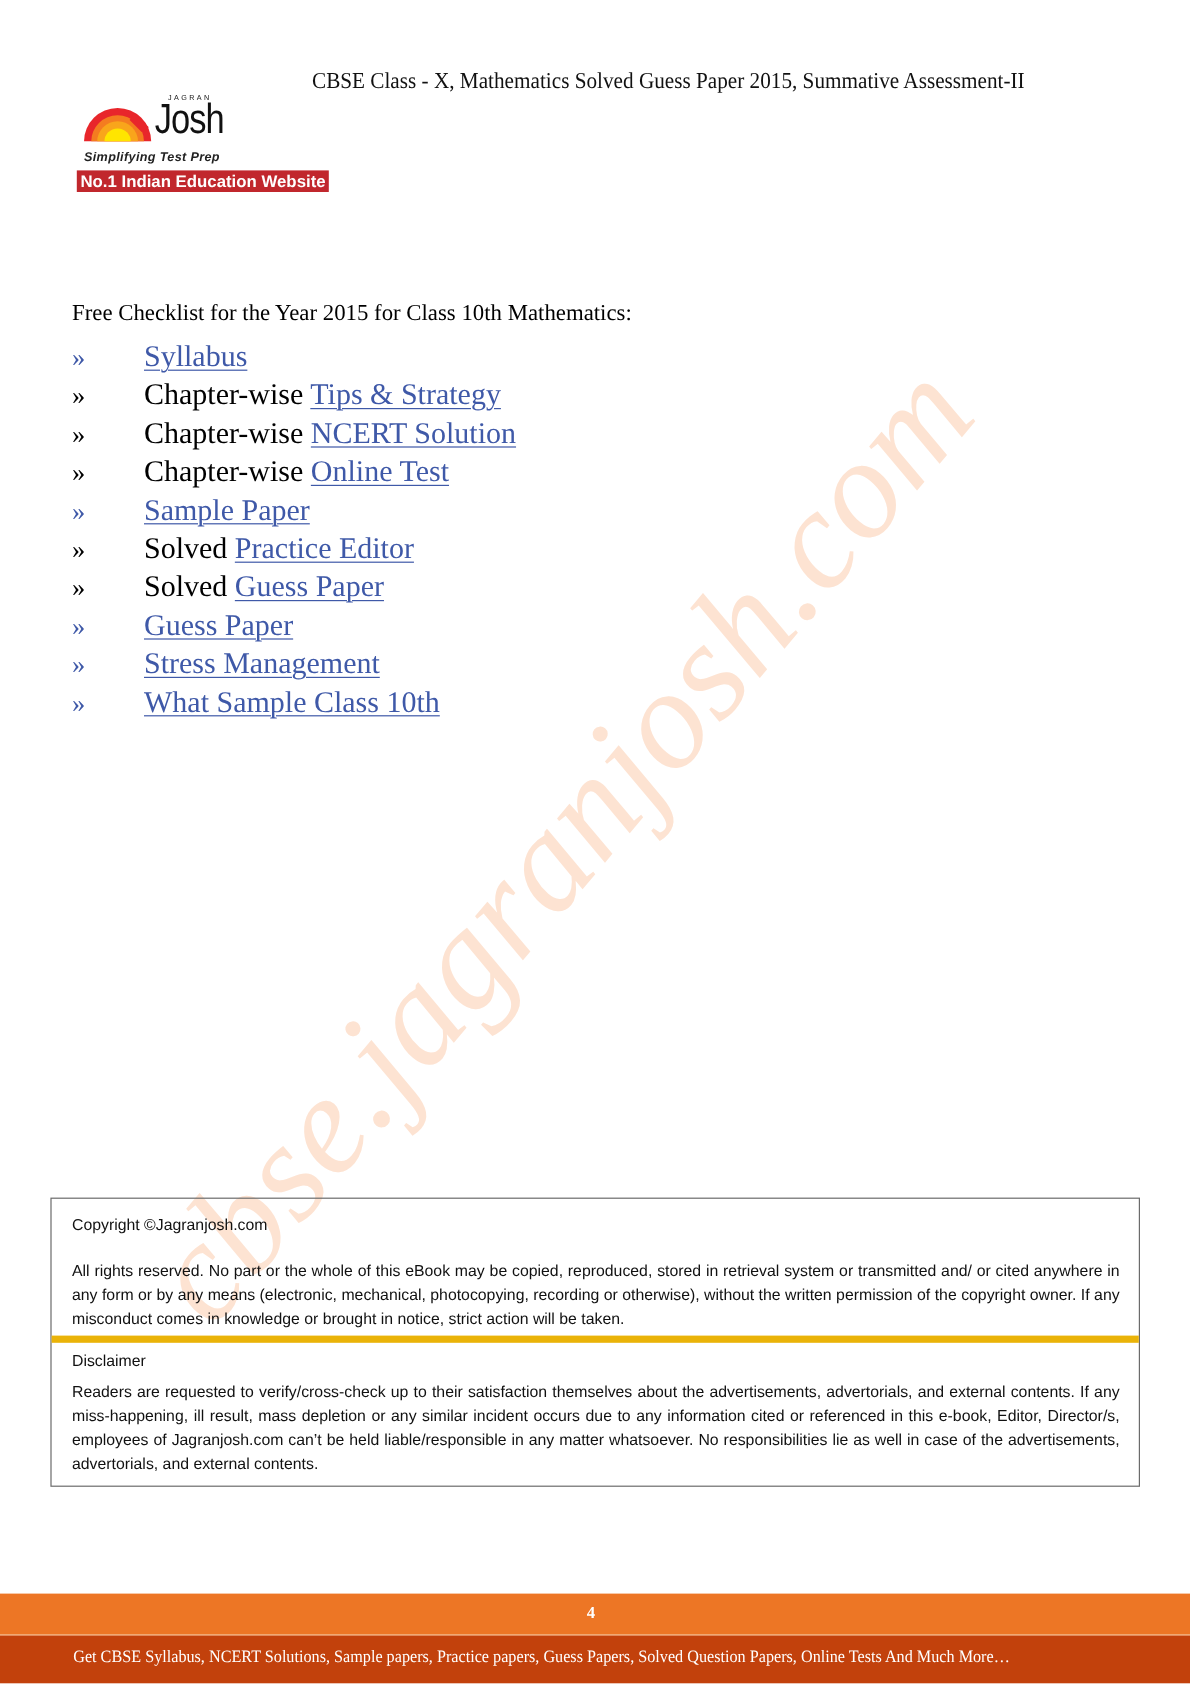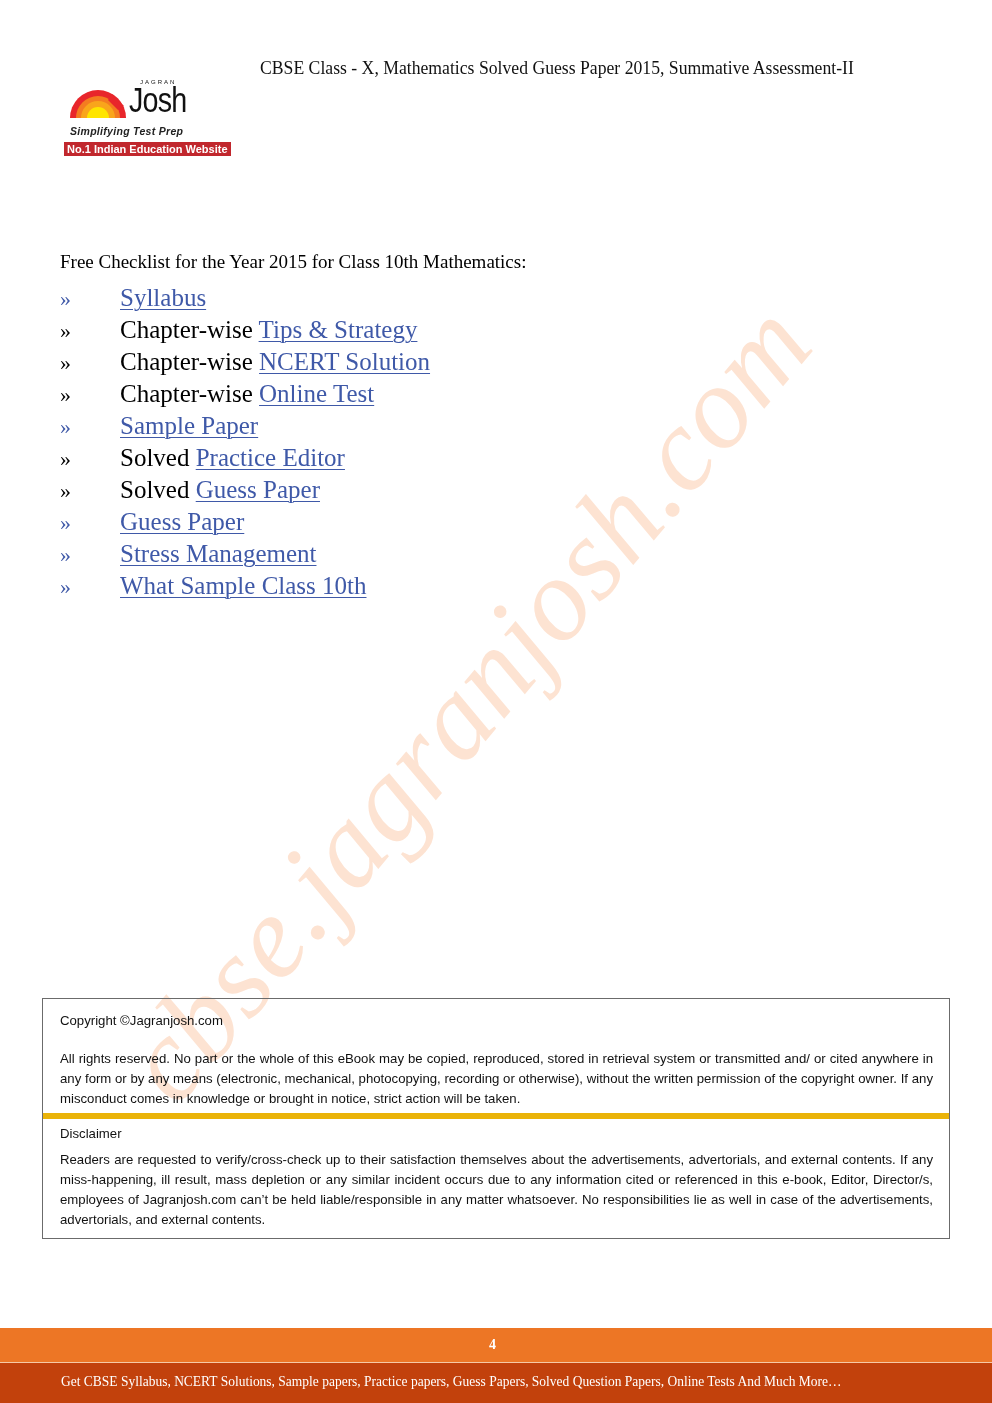--- a/index.html
+++ b/index.html
@@ -25,21 +25,21 @@
     position: absolute; left: 67px; top: 10px; font-family: "Liberation Sans", sans-serif;
     font-size: 35px; font-weight: normal; color: #111; letter-spacing: -1px;
     transform: scaleX(0.82); transform-origin: 0 0;
   }
   .logo .tagline {
     position: absolute; left: 8px; top: 55px; font-family: "Liberation Sans", sans-serif;
     font-size: 10.5px; font-weight: bold; color: #222; letter-spacing: 0.3px; white-space: nowrap; font-style: italic;
   }
   .logo .badge {
     position: absolute; left: 2px; top: 72px; background: #c1272d; color: #fff;
-    font-family: "Liberation Sans", sans-serif; font-size: 11px; font-weight: bold;
+    font-family: "Liberation Sans", sans-serif; font-size: 14px; font-weight: bold;
     padding: 1px 3px; white-space: nowrap;
   }
   .header-title {
     position: absolute; left: 260px; top: 57px; font-size: 19px; color: #111; white-space: nowrap;
     transform: scaleX(0.93); transform-origin: 0 0;
   }
   .checklist-title {
     position: absolute; left: 60px; top: 251px; font-size: 19px; font-weight: normal; white-space: nowrap;
   }
   .checklist { position: absolute; left: 60px; top: 282px; margin: 0; padding: 0; list-style: none; }

